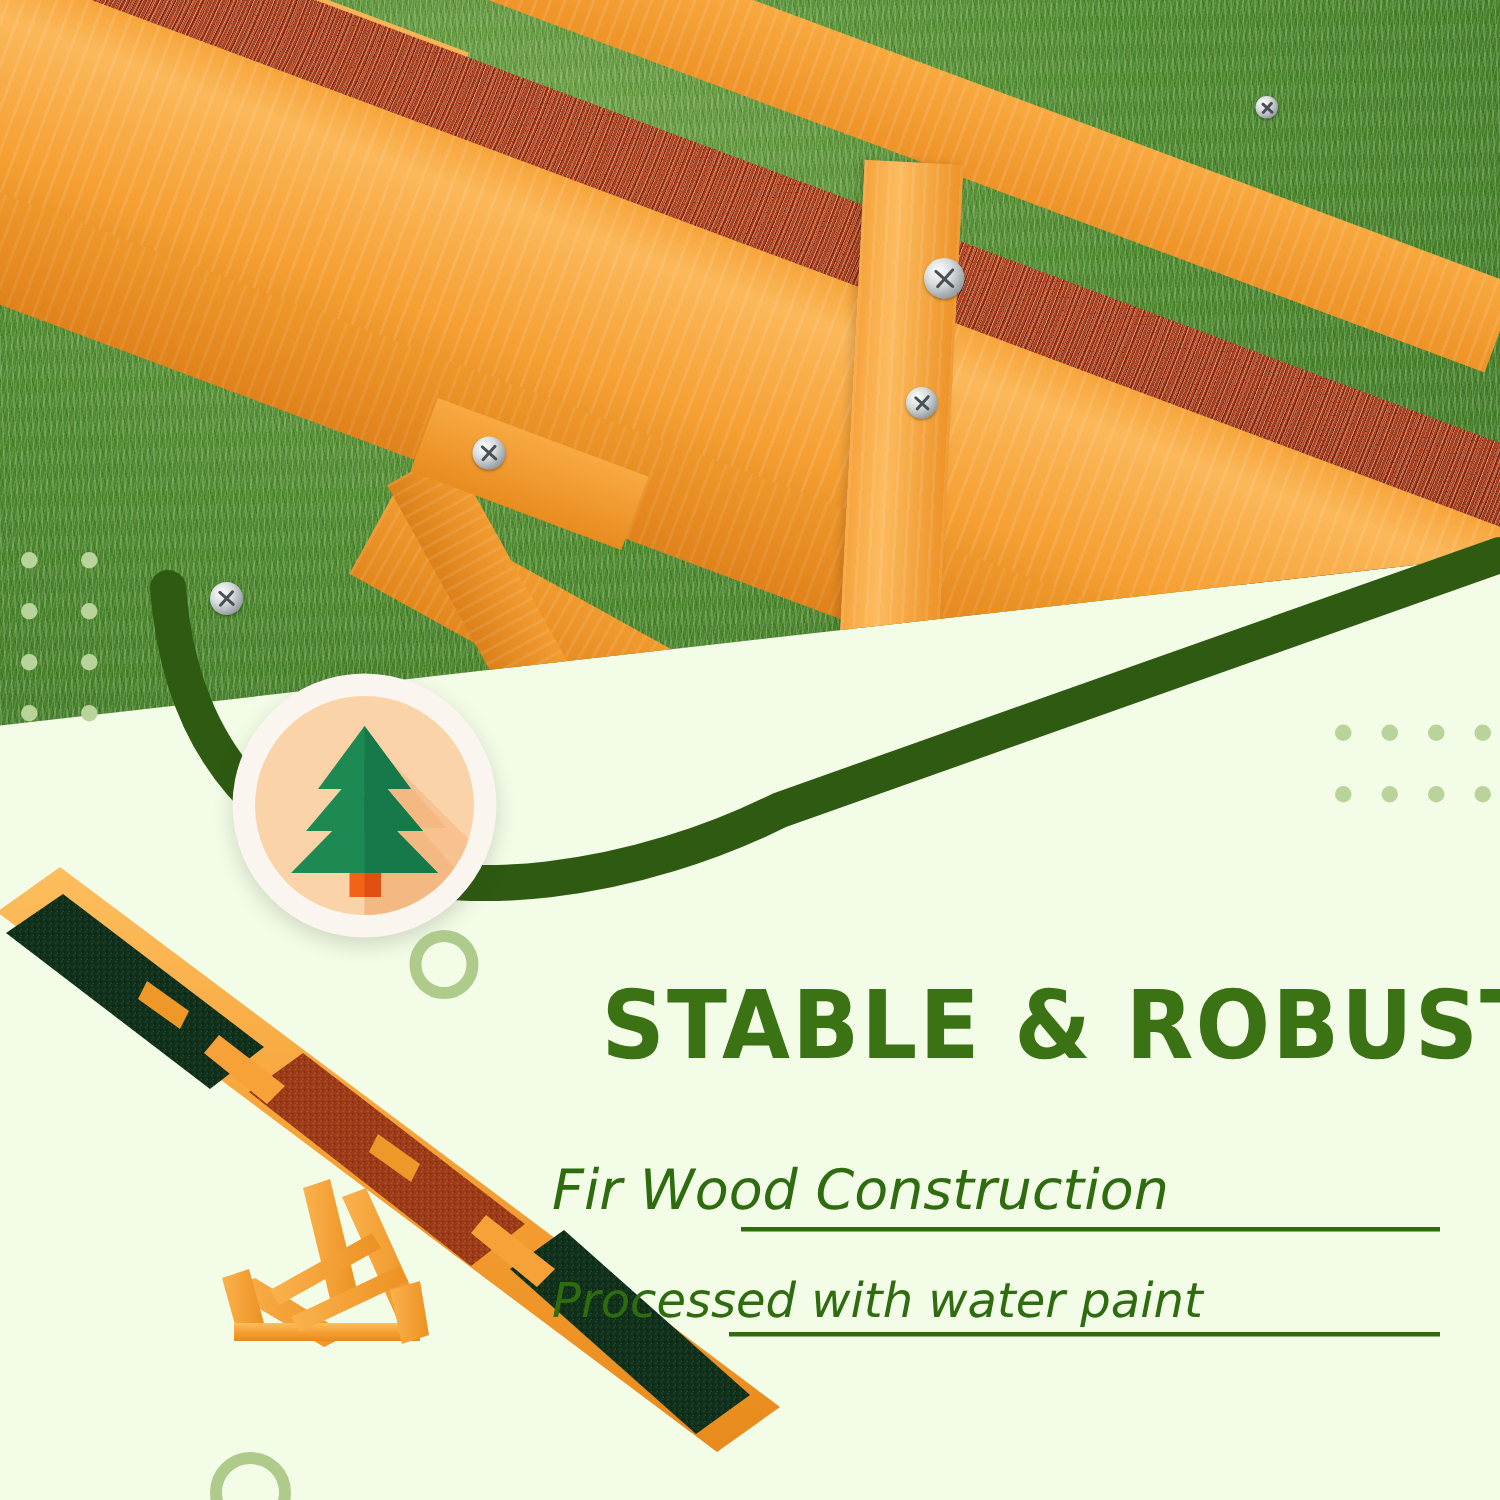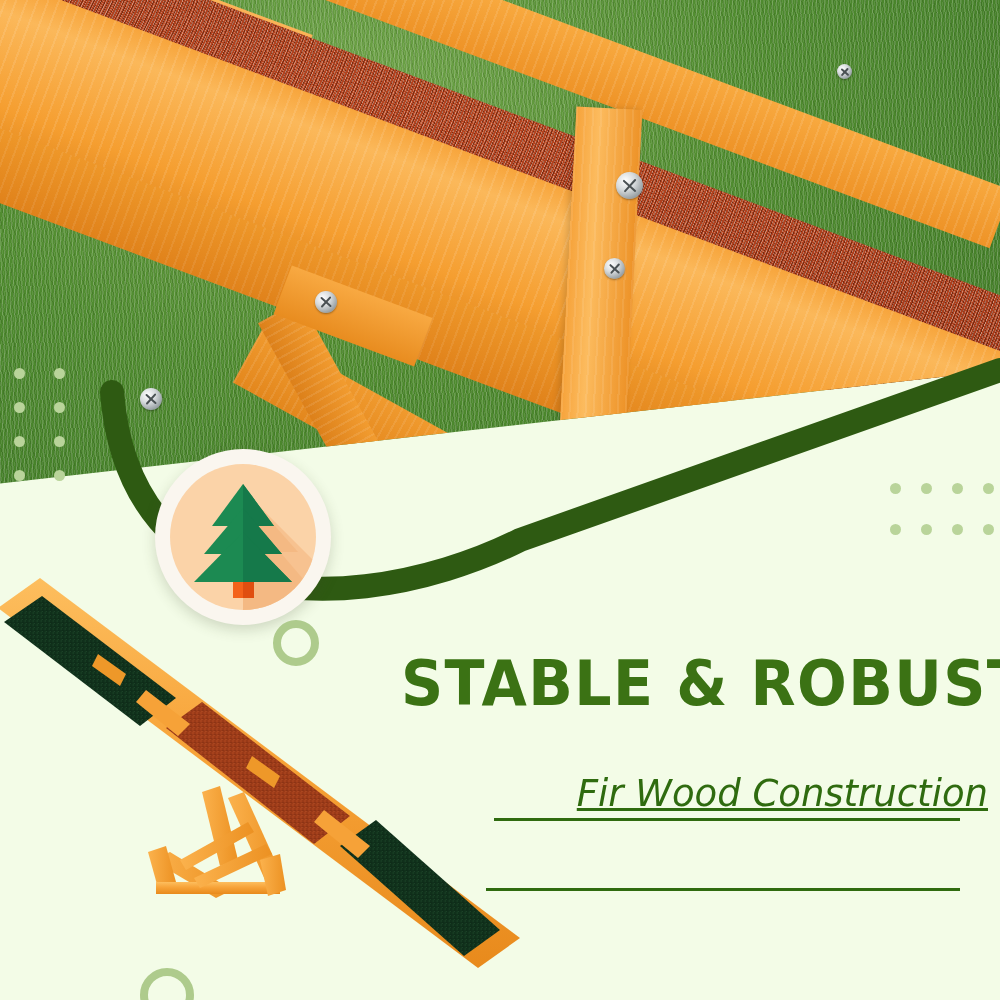--- a/index.html
+++ b/index.html
@@ -207,27 +207,26 @@
     color: #3B7214;
     text-align: center;
     line-height: 1;
     transform: scaleX(0.93);
     transform-origin: center;
     white-space: nowrap;
   }
   .sub-line {
     position: absolute;
     width: 620px;
-    text-align: right;
+    text-align: left;
     color: #2F6B0F;
     font-family: "DejaVu Sans", "Liberation Sans", sans-serif;
     font-style: italic;
     font-weight: 400;
     white-space: nowrap;
-    text-decoration: underline;
   }
   #subline-1 {
     left: 368px; top: 772px;
     font-size: 37px;
   }
   #subline-2 {
     left: 368px; top: 848px;
     font-size: 32px;
   }
   .sub-underline {
@@ -358,15 +357,16 @@
     <div class="dot"></div>
     <div class="dot"></div>
   </div>
 
   <div id="ring-upper" class="ring"></div>
   <div id="ring-lower" class="ring"></div>
 
   <div id="headline">STABLE &amp; ROBUST</div>
   <div id="subline-1" class="sub-line">Fir Wood Construction</div>
   <div id="underline-1" class="sub-underline"></div>
+  <div id="subline-2" class="sub-line">Processed with water paint</div>
   <div id="underline-2" class="sub-underline"></div>
 
 </div>
 
 </body></html>

